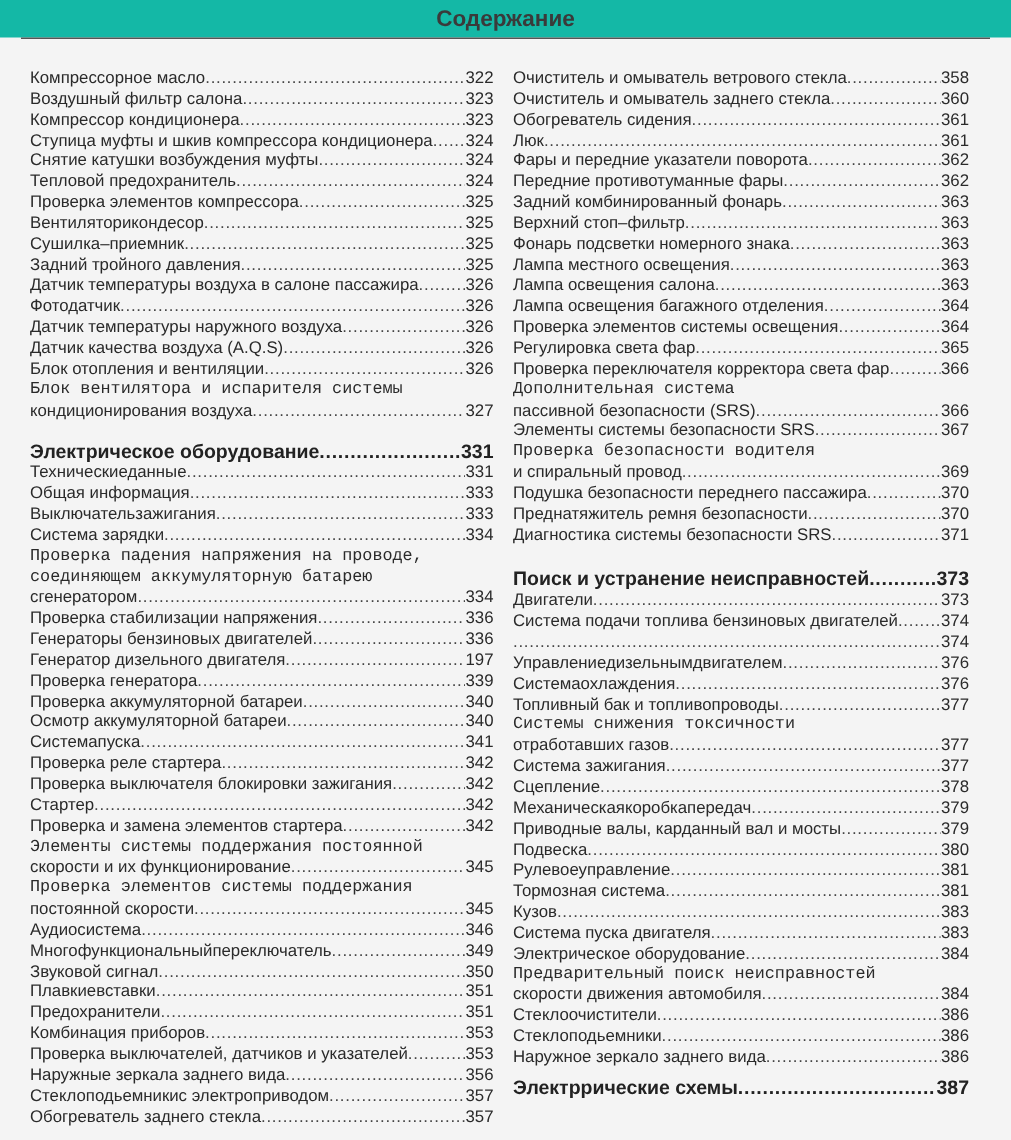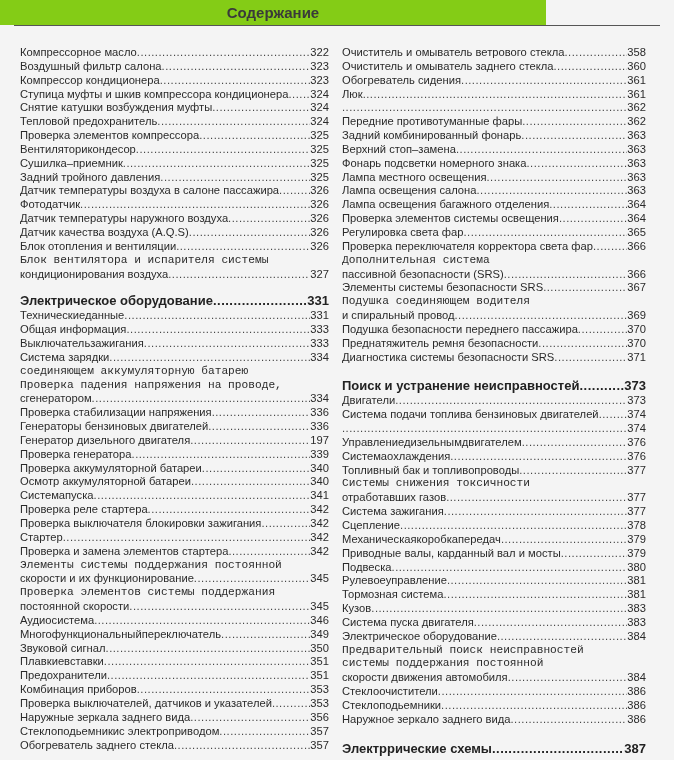--- a/index.html
+++ b/index.html
@@ -4,22 +4,22 @@
 <style>
   html, body { margin: 0; padding: 0; }
   body {
     width: 674px; height: 760px; overflow: hidden;
     background: #f4f4f4;
     font-family: "Liberation Sans", sans-serif;
     color: #2a2a2a;
     position: relative;
   }
   .header {
-    position: absolute; left: 0; top: 0; width: 546px; height: 25px;
-    background: #84cc16;
+    position: absolute; left: 0; top: 0; width: 674px; height: 25px;
+    background: #14b8a6;
   }
   .header-title {
     position: absolute; left: 0; right: 0; top: 4px;
     text-align: center; font-weight: bold; font-size: 15px; color: #3a3a3a;
   }
   .header-rule {
     position: absolute; left: 14px; right: 14px; top: 25px; height: 1px;
     background: #555;
   }
   .col { position: absolute; top: 46px; }
@@ -166,22 +166,22 @@
         <span class="dots"></span>
         <span class="page">333</span>
       </div>
       <div class="entry">
         <span class="title">Система зарядки</span>
         <span class="dots"></span>
         <span class="page">334</span>
       </div>
     </div>
   <div>
+      <div class="wrap-line">Проверка падения напряжения на проводе,</div>
       <div class="wrap-line">соединяющем аккумуляторную батарею</div>
-      <div class="wrap-line">Проверка падения напряжения на проводе,</div>
       <div class="entry">
         <span class="title">сгенератором</span>
         <span class="dots"></span>
         <span class="page">334</span>
       </div>
     </div>
   <div>
       <div class="entry">
         <span class="title">Проверка стабилизации напряжения</span>
         <span class="dots"></span>
@@ -324,35 +324,36 @@
         <span class="title">Обогреватель сидения</span>
         <span class="dots"></span>
         <span class="page">361</span>
       </div>
       <div class="entry">
         <span class="title">Люк</span>
         <span class="dots"></span>
         <span class="page">361</span>
       </div>
       <div class="entry">
+        <span class="title">Фары и передние указатели поворота</span>
         <span class="dots"></span>
         <span class="page">362</span>
       </div>
       <div class="entry">
         <span class="title">Передние противотуманные фары</span>
         <span class="dots"></span>
         <span class="page">362</span>
       </div>
       <div class="entry">
         <span class="title">Задний комбинированный фонарь</span>
         <span class="dots"></span>
         <span class="page">363</span>
       </div>
       <div class="entry">
-        <span class="title">Верхний стоп–замена</span>
+        <span class="title">Верхний стоп–фильтр</span>
         <span class="dots"></span>
         <span class="page">363</span>
       </div>
       <div class="entry">
         <span class="title">Фонарь подсветки номерного знака</span>
         <span class="dots"></span>
         <span class="page">363</span>
       </div>
       <div class="entry">
         <span class="title">Лампа местного освещения</span>
@@ -394,21 +395,21 @@
       </div>
     </div>
   <div>
       <div class="entry">
         <span class="title">Элементы системы безопасности SRS</span>
         <span class="dots"></span>
         <span class="page">367</span>
       </div>
     </div>
   <div>
-      <div class="wrap-line">Подушка соединяющем водителя</div>
+      <div class="wrap-line">Проверка безопасности водителя</div>
       <div class="entry">
         <span class="title">и спиральный провод</span>
         <span class="dots"></span>
         <span class="page">369</span>
       </div>
     </div>
   <div>
       <div class="entry">
         <span class="title">Подушка безопасности переднего пассажира</span>
         <span class="dots"></span>
@@ -516,21 +517,20 @@
         <span class="page">383</span>
       </div>
       <div class="entry">
         <span class="title">Электрическое оборудование</span>
         <span class="dots"></span>
         <span class="page">384</span>
       </div>
     </div>
   <div>
       <div class="wrap-line">Предварительный поиск неисправностей</div>
-      <div class="wrap-line">системы поддержания постоянной</div>
       <div class="entry">
         <span class="title">скорости движения автомобиля</span>
         <span class="dots"></span>
         <span class="page">384</span>
       </div>
     </div>
   <div>
       <div class="entry">
         <span class="title">Стеклоочистители</span>
         <span class="dots"></span>
@@ -540,18 +540,18 @@
         <span class="title">Стеклоподьемники</span>
         <span class="dots"></span>
         <span class="page">386</span>
       </div>
       <div class="entry">
         <span class="title">Наружное зеркало заднего вида</span>
         <span class="dots"></span>
         <span class="page">386</span>
       </div>
     </div>
-  <div class="section" style="margin-top:14px">
+  <div class="section" style="margin-top:4px">
     <span class="title">Электррические схемы</span>
     <span class="dots"></span>
     <span class="page">387</span>
   </div>
 </div>
 
 </body></html>

